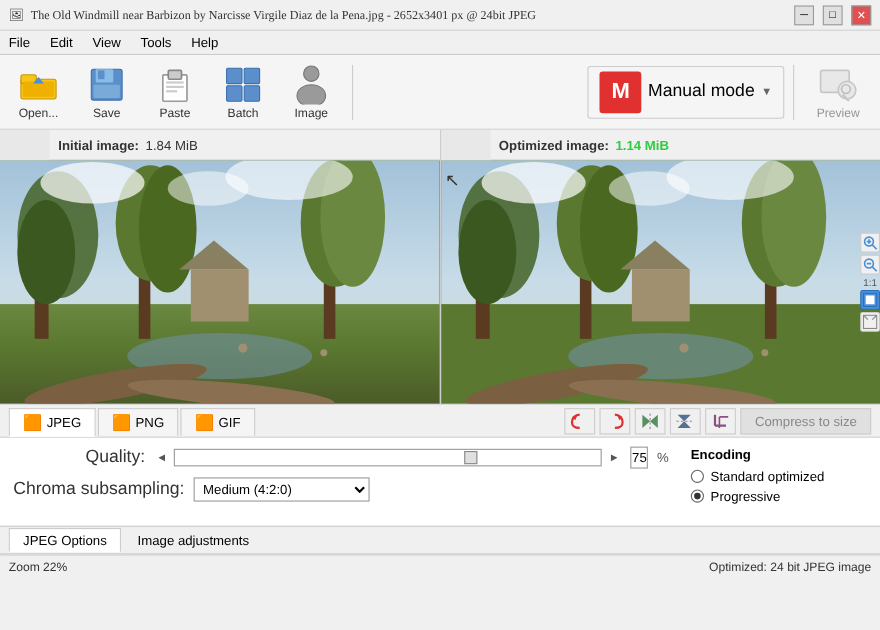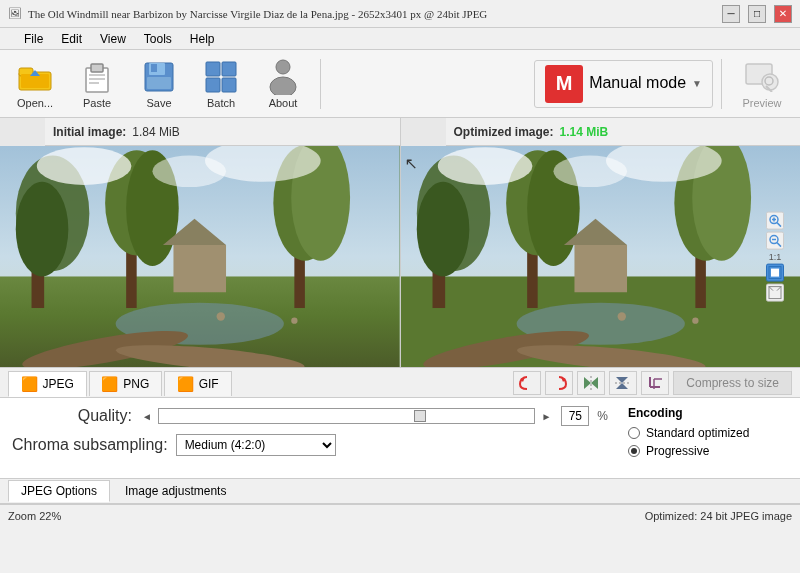--- a/index.html
+++ b/index.html
@@ -16,21 +16,21 @@
       height: 28px;
     }
     #titlebar-left { display: flex; align-items: center; gap: 6px; font-size: 11px; color: #333; }
     #titlebar-right { display: flex; gap: 8px; }
     .title-btn { width: 18px; height: 18px; border: 1px solid #999; background: #e0e0e0; cursor: pointer; display: flex; align-items: center; justify-content: center; font-size: 10px; }
 
     
     #menubar {
       background: #f0f0f0;
       border-bottom: 1px solid #ccc;
-      padding: 2px 16px;
+      padding: 2px 0;
       display: flex;
       gap: 2px;
       height: 22px;
       align-items: center;
     }
     .menu-item { padding: 2px 8px; cursor: pointer; font-size: 12px; }
 
     
     #toolbar {
       background: #f5f5f5;
@@ -137,21 +137,21 @@
     .image-canvas {
       flex: 1;
       background: #6b8e5a;
       position: relative;
       overflow: hidden;
     }
 
     
     .zoom-controls {
       position: absolute;
-      right: 16px;
+      right: 0;
       top: 50%;
       transform: translateY(-50%);
       display: flex;
       flex-direction: column;
       gap: 2px;
       z-index: 10;
     }
     .zoom-btn {
       width: 18px; height: 18px;
       background: #f0f0f0;
@@ -416,41 +416,41 @@
         <rect x="4" y="12" width="28" height="14" rx="1" fill="#f0b000"></rect>
 
         <polyline points="18,8 23,14 13,14" fill="#4a90d9" stroke="none"></polyline>
       </svg>
     </div>
     <span>Open...</span>
   </div>
 
   <div class="toolbar-btn">
     <div class="toolbar-icon">
+      <svg width="32" height="32" viewBox="0 0 32 32">
+        <rect x="2" y="2" width="28" height="28" rx="2" fill="#5a8fcc" stroke="#3a6faa" stroke-width="1"></rect>
+        <rect x="6" y="2" width="16" height="12" rx="1" fill="#8abce8"></rect>
+        <rect x="8" y="3" width="6" height="8" fill="#5a8fcc"></rect>
+        <rect x="4" y="16" width="24" height="12" rx="1" fill="#7aaad8"></rect>
+      </svg>
+    </div>
+    <span>Save</span>
+  </div>
+
+  <div class="toolbar-btn">
+    <div class="toolbar-icon">
       <svg width="30" height="34" viewBox="0 0 30 34">
         <rect x="4" y="8" width="22" height="24" rx="1" fill="white" stroke="#999" stroke-width="1.5"></rect>
         <rect x="9" y="4" width="12" height="8" rx="1" fill="#ccc" stroke="#888" stroke-width="1.5"></rect>
         <rect x="7" y="14" width="16" height="2" fill="#ccc"></rect>
         <rect x="7" y="18" width="16" height="2" fill="#ccc"></rect>
         <rect x="7" y="22" width="10" height="2" fill="#ccc"></rect>
       </svg>
     </div>
     <span>Paste</span>
-  </div>
-
-  <div class="toolbar-btn">
-    <div class="toolbar-icon">
-      <svg width="32" height="32" viewBox="0 0 32 32">
-        <rect x="2" y="2" width="28" height="28" rx="2" fill="#5a8fcc" stroke="#3a6faa" stroke-width="1"></rect>
-        <rect x="6" y="2" width="16" height="12" rx="1" fill="#8abce8"></rect>
-        <rect x="8" y="3" width="6" height="8" fill="#5a8fcc"></rect>
-        <rect x="4" y="16" width="24" height="12" rx="1" fill="#7aaad8"></rect>
-      </svg>
-    </div>
-    <span>Save</span>
   </div>
 
   <div class="toolbar-btn">
     <div class="toolbar-icon">
       <svg width="34" height="34" viewBox="0 0 34 34">
         <rect x="2" y="2" width="14" height="14" rx="1" fill="#5a8fcc" stroke="#3a6faa" stroke-width="1"></rect>
         <rect x="18" y="2" width="14" height="14" rx="1" fill="#5a8fcc" stroke="#3a6faa" stroke-width="1"></rect>
         <rect x="2" y="18" width="14" height="14" rx="1" fill="#5a8fcc" stroke="#3a6faa" stroke-width="1"></rect>
         <rect x="18" y="18" width="14" height="14" rx="1" fill="#5a8fcc" stroke="#3a6faa" stroke-width="1"></rect>
       </svg>
@@ -458,21 +458,21 @@
     <span>Batch</span>
   </div>
 
   <div class="toolbar-btn">
     <div class="toolbar-icon">
       <svg width="32" height="36" viewBox="0 0 32 36">
         <circle cx="16" cy="8" r="7" fill="#9a9a9a" stroke="#777" stroke-width="1"></circle>
         <ellipse cx="16" cy="28" rx="13" ry="10" fill="#9a9a9a" stroke="#777" stroke-width="1"></ellipse>
       </svg>
     </div>
-    <span>About</span>
+    <span>Image</span>
   </div>
 
   <div class="toolbar-separator"></div>
 
   <div id="manual-mode-btn">
     <div class="manual-mode-icon">M</div>
     <div class="manual-mode-text">Manual mode</div>
     <div class="manual-mode-arrow">▼</div>
   </div>
 
@@ -679,21 +679,21 @@
   <div id="quality-section">
     <div class="option-row">
       <span class="option-label">Quality:</span>
       <div class="quality-slider">
         <span class="slider-arrow">◄</span>
         <div class="slider-track">
           <div class="slider-thumb"></div>
         </div>
         <span class="slider-arrow">►</span>
       </div>
-      <input class="quality-value" type="text" value="75" readonly="" style="width: 28px; height: 20px; border: 1px solid rgb(153, 153, 153); text-align: center; font-size: 12px;">
+      <input class="quality-value" type="text" value="75" readonly="" style="width: 16px; height: 20px; border: 1px solid rgb(153, 153, 153); text-align: center; font-size: 12px;">
       <span class="percent-sign">%</span>
     </div>
     <div class="option-row">
       <span class="option-label">Chroma subsampling:</span>
       <select class="chroma-select">
         <option>None (4:4:4)</option>
         <option>Low (4:1:1)</option>
         <option selected="">Medium (4:2:0)</option>
         <option>High (4:0:0)</option>
       </select>

